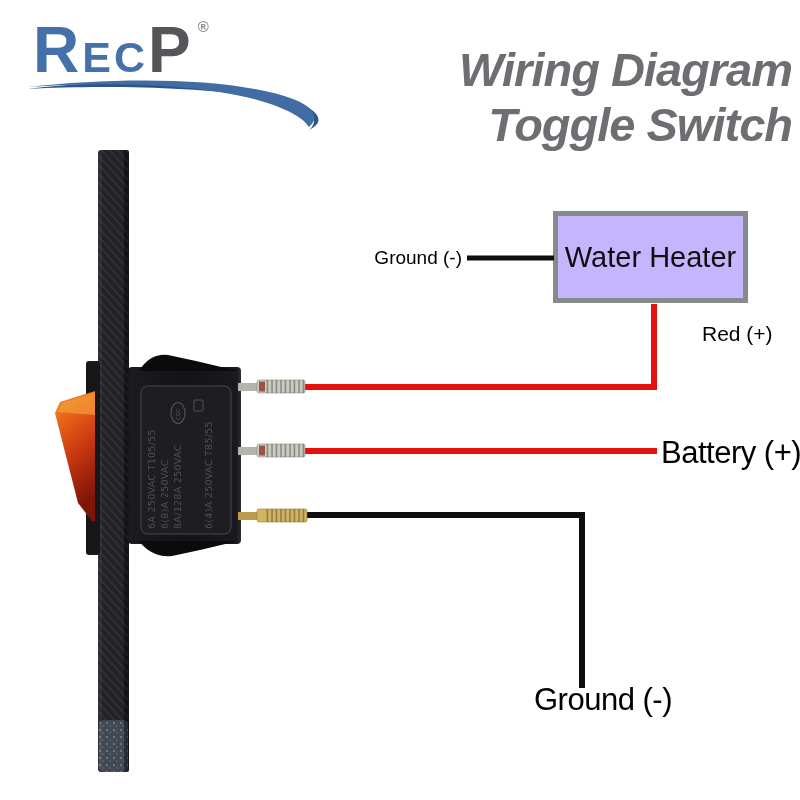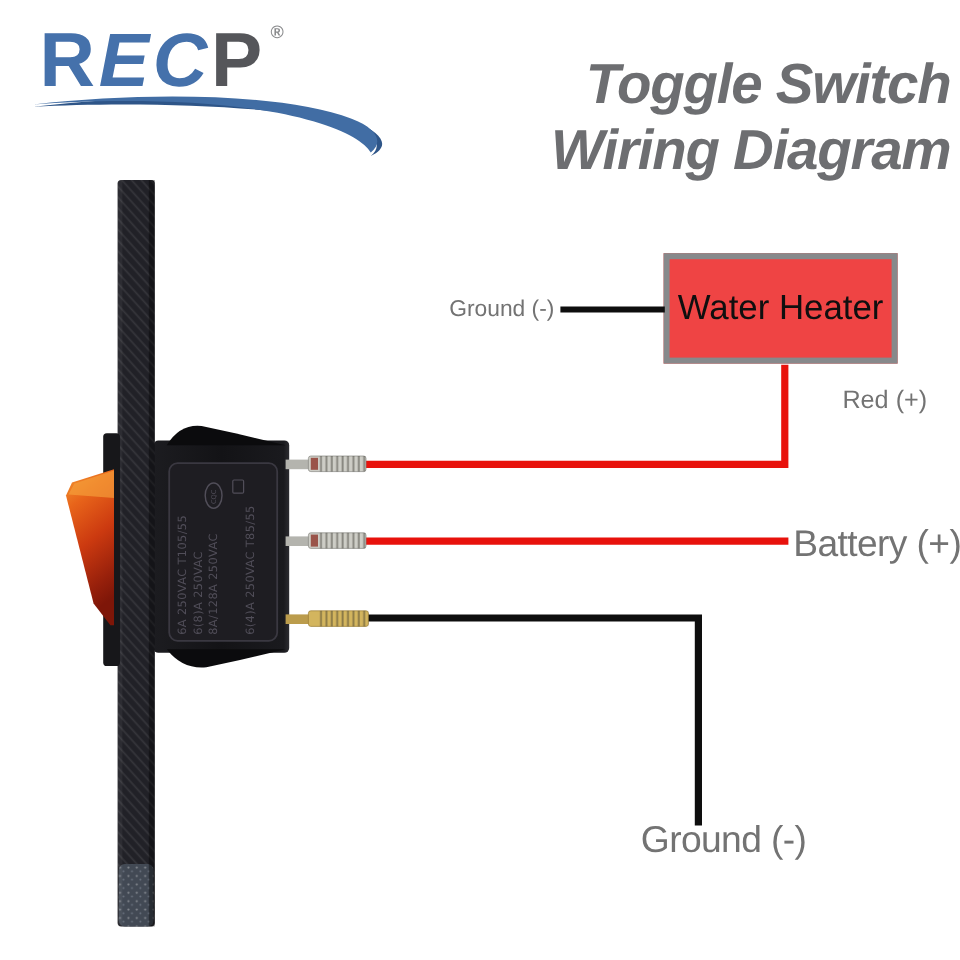--- a/index.html
+++ b/index.html
@@ -3,39 +3,39 @@
 <meta charset="utf-8">
 <style>
   html,body{margin:0;padding:0;background:#fff;}
   .page{position:relative;width:800px;height:800px;background:#fff;overflow:hidden;
         font-family:"Liberation Sans", sans-serif;}
 
   
   .logo{position:absolute;left:33px;top:18px;display:flex;align-items:baseline;
         font-weight:bold;letter-spacing:3px;line-height:1;}
   .logo .big{font-size:64px;}
-  .logo .small{font-size:63px;font-style:italic;}
+  .logo .small{font-size:43px;}
   .logo .blue{color:var(--logo_blue);}
   .logo .gray{color:var(--logo_gray);}
   .logo .reg{font-size:15px;font-weight:bold;color:#8a8b8d;letter-spacing:0;
              position:relative;top:-40px;left:4px;}
   .swoosh{position:absolute;left:25px;top:76px;}
 
   .title{position:absolute;right:8px;top:42px;text-align:right;
          font-style:italic;font-weight:bold;font-size:47px;line-height:55px;
          letter-spacing:-1px;color:var(--title_gray);}
 
   
   .wh-box{position:absolute;left:553px;top:211px;width:195px;height:92px;
-          box-sizing:border-box;border:5px solid var(--box_border);background:#ef4444;
+          box-sizing:border-box;border:5px solid var(--box_border);background:#c4b5fd;
           display:flex;align-items:center;justify-content:center;
           font-size:29px;color:#0f0f0f;}
 
   
-  .lbl{position:absolute;color:#737373;white-space:nowrap;}
+  .lbl{position:absolute;color:#000000;white-space:nowrap;}
   .lbl-ground-top{left:358px;top:247px;width:104px;text-align:right;font-size:19px;}
   .lbl-red{left:702px;top:322px;font-size:21px;}
   .lbl-battery{left:661px;top:435px;font-size:31px;letter-spacing:-0.5px;}
   .lbl-ground-bottom{left:534px;top:682px;font-size:31px;letter-spacing:-0.5px;}
 
   
   .canvas{position:absolute;left:0;top:0;}
   .wred{stroke:var(--wire_red);stroke-width:6;fill:none;stroke-linejoin:miter;}
   .wblk{stroke:var(--wire_black);stroke-width:6;fill:none;stroke-linejoin:miter;}
   .wblk-thin{stroke:var(--wire_black);stroke-width:5;fill:none;}
@@ -52,22 +52,22 @@
     <span class="small blue">EC</span>
     <span class="big gray">P</span>
     <span class="reg">®</span>
   </div>
   <svg class="swoosh" width="332" height="56" viewBox="0 0 332 56">
     <path d="M3,13 C100,1 218,4 272,26 C294,35 301,46 284,54 C292,47 291,39 276,31 C230,12 90,8 3,13 Z" fill="var(--swoosh_dark)"></path>
     <path d="M3,11 C100,0 212,2 268,23 C289,31 295,42 284,51 C279,43 266,34 236,25 C172,6 68,6 3,11 Z" fill="var(--swoosh_blue)"></path>
   </svg>
 
   <div class="title">
+    <div>Wiring Diagram</div>
     <div>Toggle Switch</div>
-    <div>Wiring Diagram</div>
   </div>
 
   <div class="wh-box">
     <span>Water Heater</span>
   </div>
 
   <div class="lbl lbl-ground-top">Ground (-)</div>
   <div class="lbl lbl-red">Red (+)</div>
   <div class="lbl lbl-battery">Battery (+)</div>
   <div class="lbl lbl-ground-bottom">Ground (-)</div>

